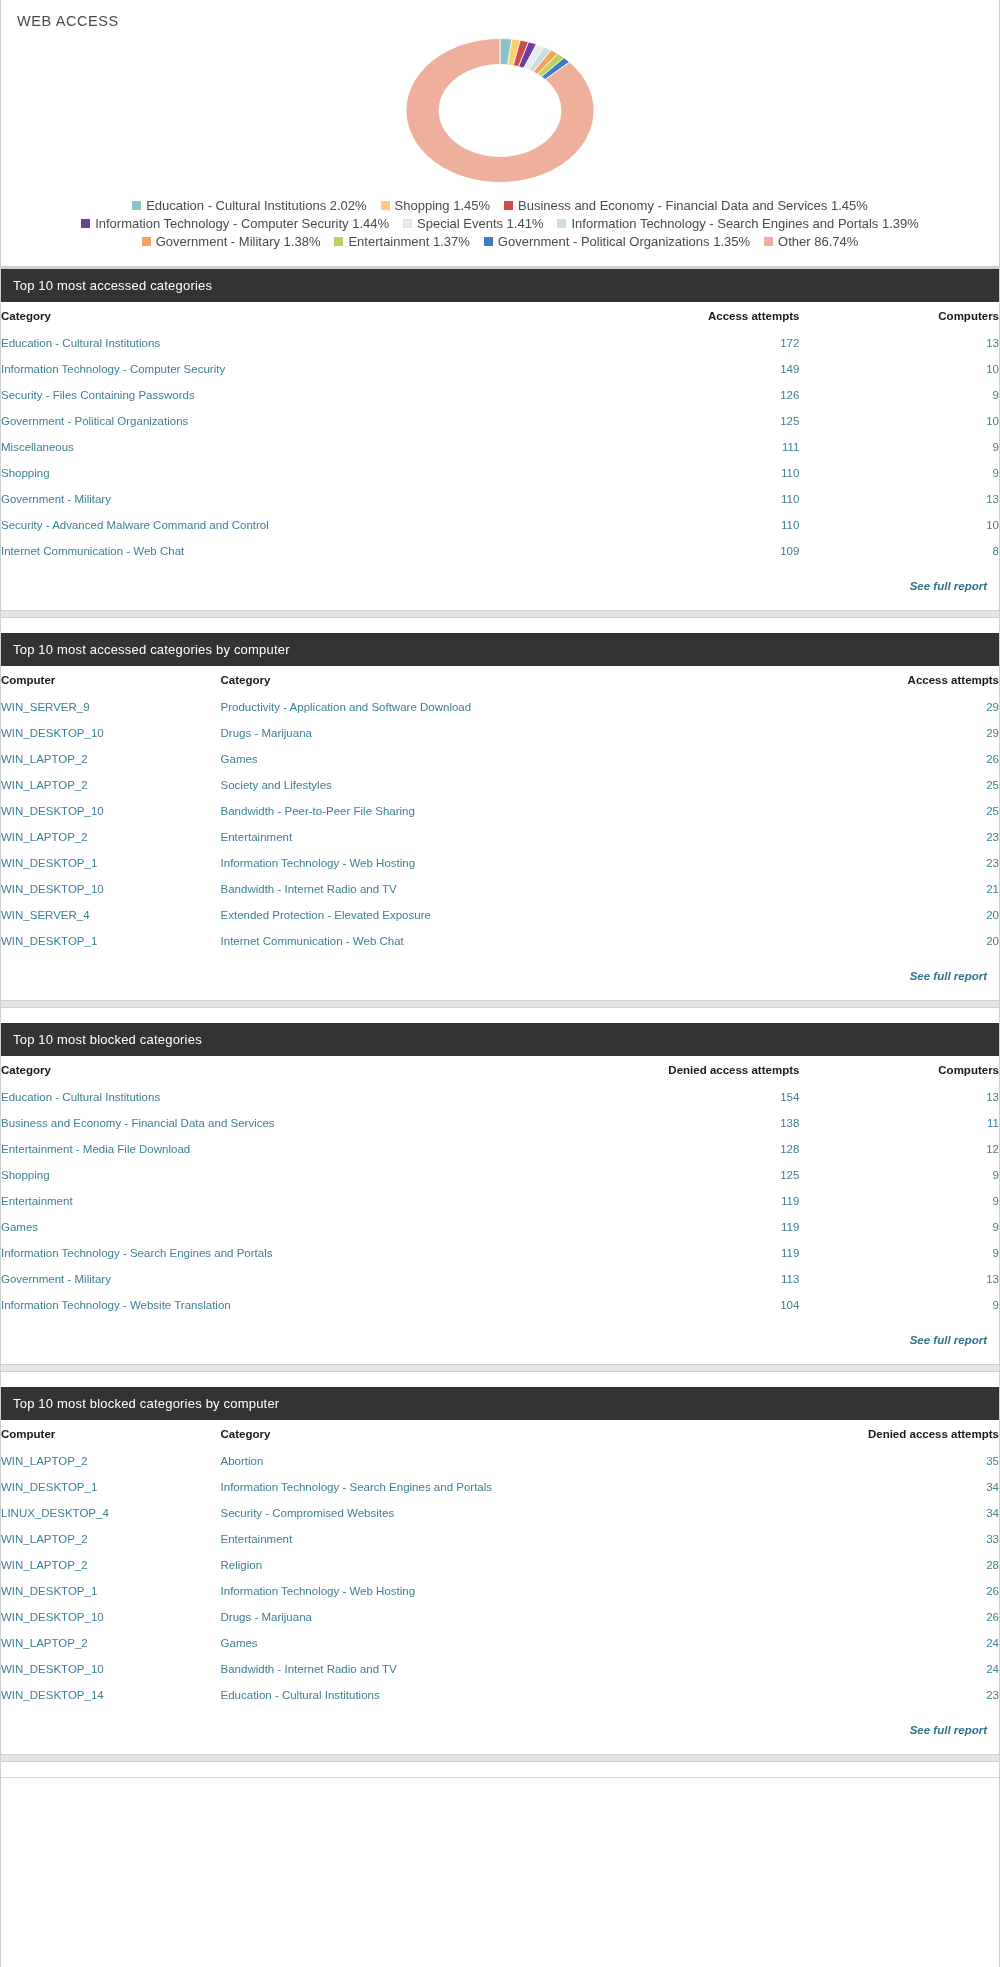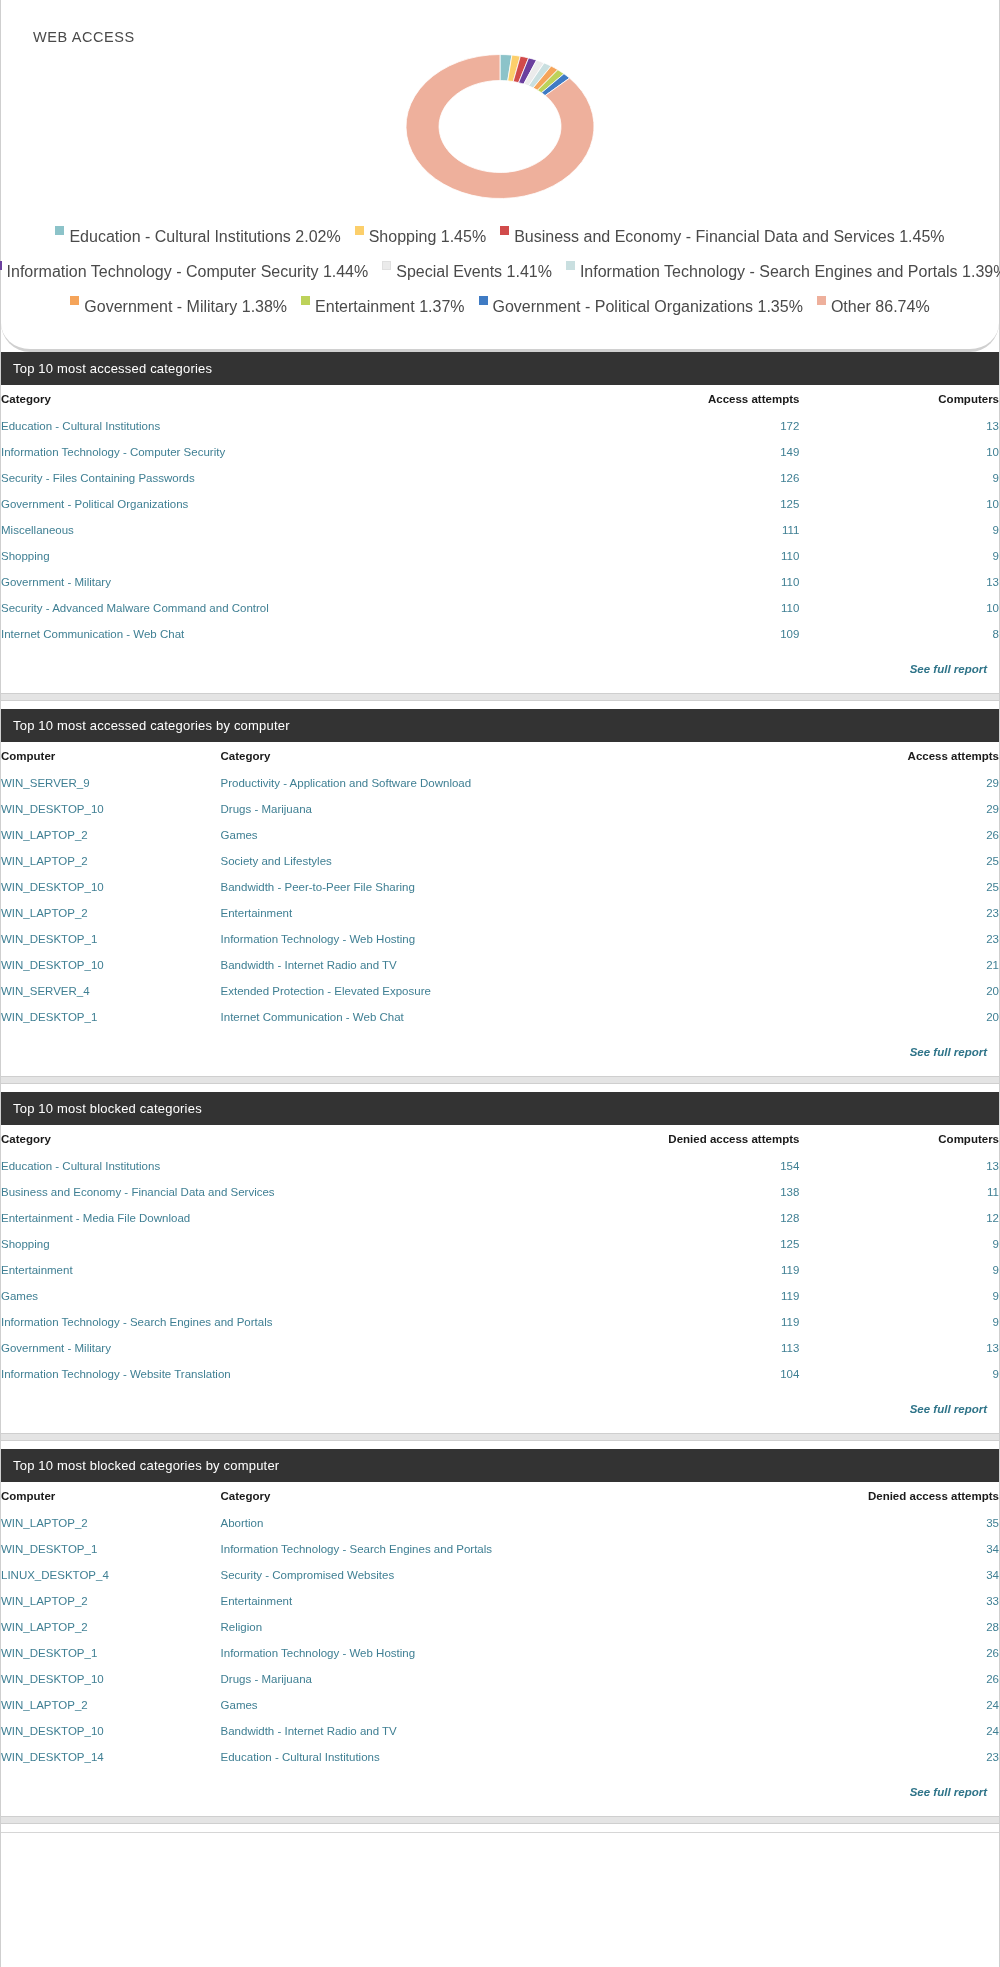--- a/index.html
+++ b/index.html
@@ -14,23 +14,22 @@
     background: #ffffff;
     border-left: 1px solid #cfcfcf;
     border-right: 1px solid #cfcfcf;
     position: relative;
   }
 
   
   .chart-panel {
     background: #ffffff;
     border-bottom: 3px solid #d0d0d0;
-    padding: 16px;
+    padding: 0;
     position: relative;
-    border-radius: 29px;
   }
   .panel-title {
     font-size: 14.5px;
     color: #4a4a4a;
     letter-spacing: 0.6px;
     padding: 13px 0 0 16px;
     font-weight: 400;
   }
   .donut-wrap {
     width: 100%;
@@ -55,27 +54,26 @@
     white-space: nowrap;
   }
   .legend-swatch {
     width: 9px;
     height: 9px;
     display: inline-block;
     margin-right: 5px;
     flex: none;
   }
   .legend-text {
-    font-size: 16px;
+    font-size: 13px;
     color: #4a4a4a;
-    margin-top: 14px;
   }
 
   
-  .section { margin-bottom: 8px; }
+  .section { margin-bottom: 15px; }
   .section-sep {
     height: 8px;
     background: #e4e4e4;
     border-top: 1px solid #cfcfcf;
     border-bottom: 1px solid #cfcfcf;
   }
   .section-header {
     background: #333333;
     color: #ffffff;
     font-size: 13px;

